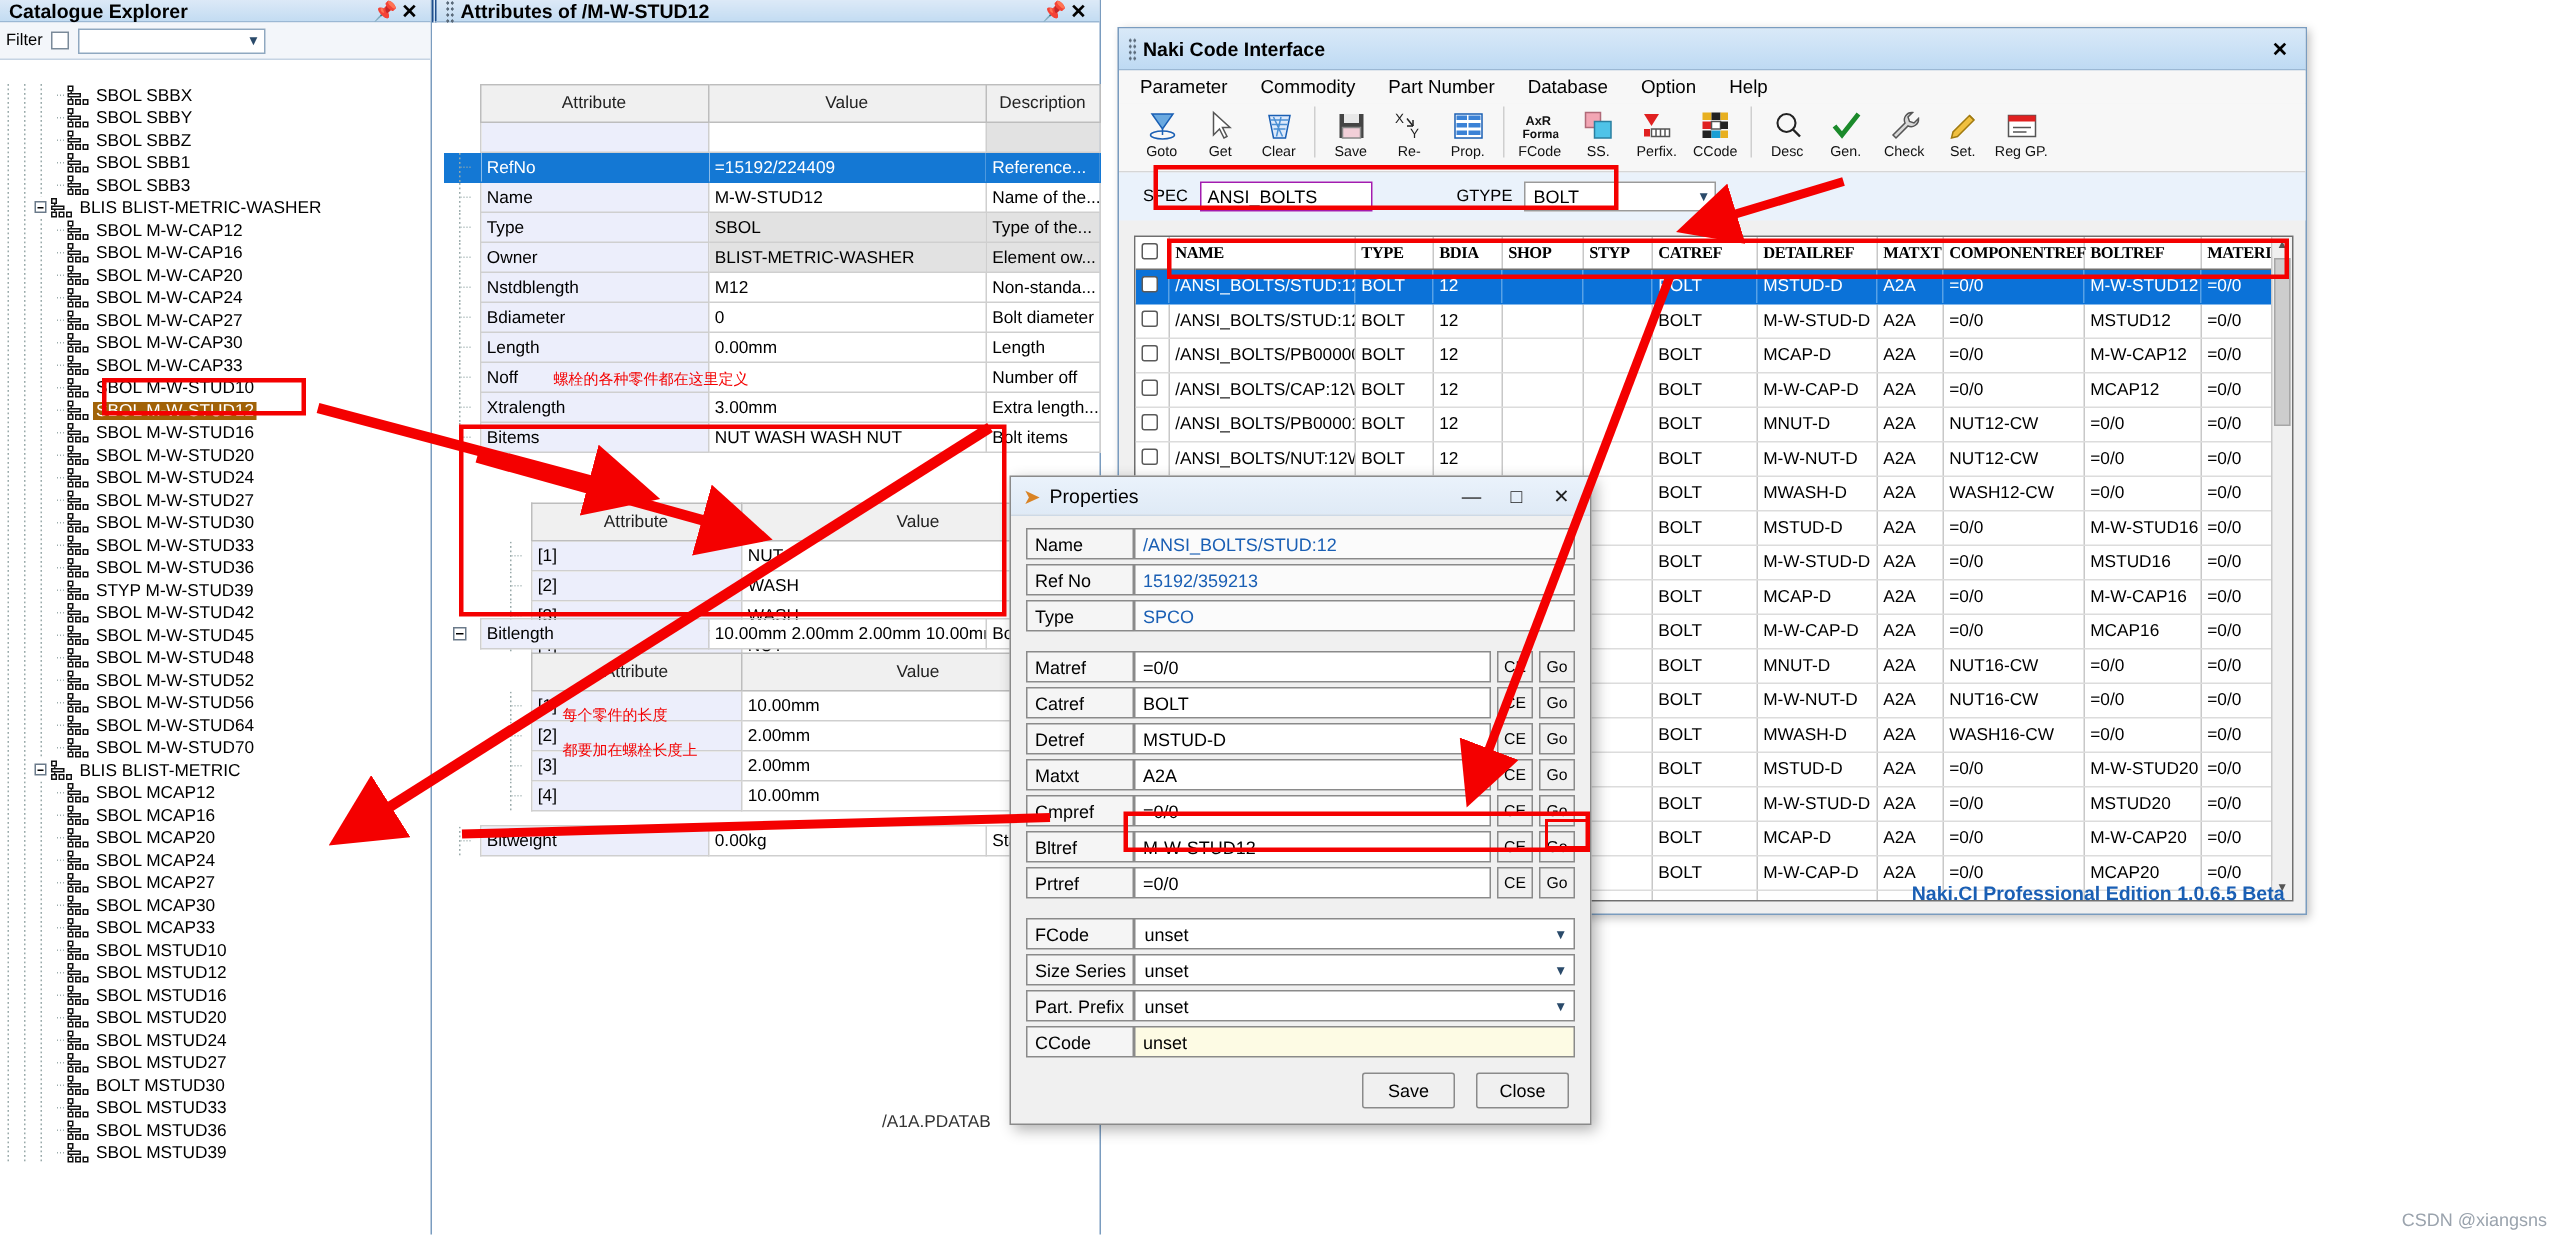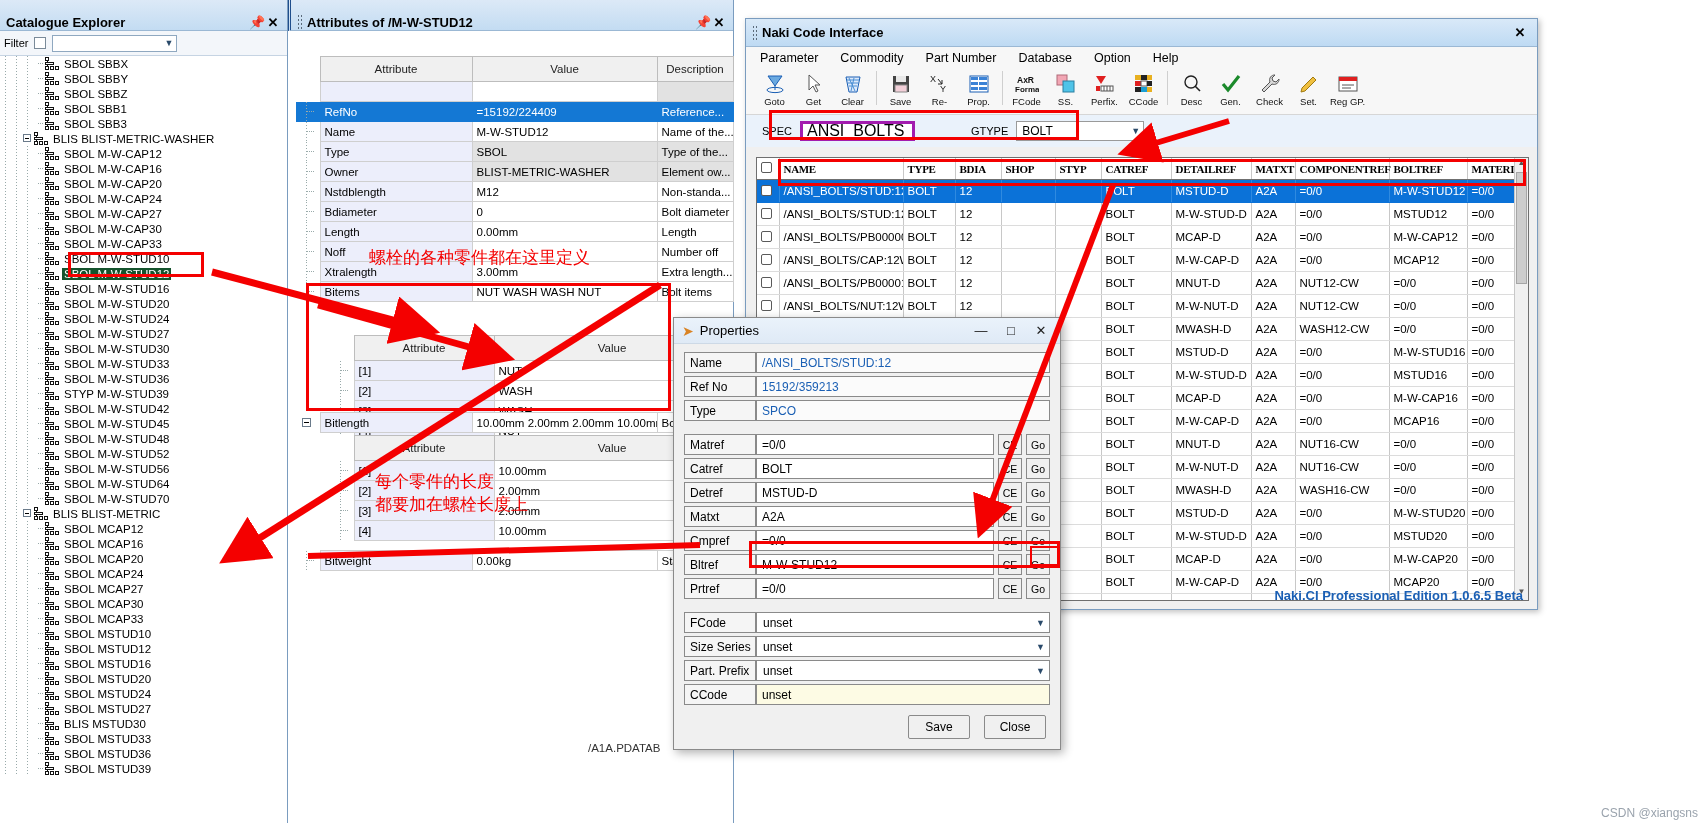--- a/index.html
+++ b/index.html
@@ -8,21 +8,21 @@
     background:#ffffff;
     font-family:"Liberation Sans", sans-serif;
     font-size:12px;color:#000;
   }
   .abs{position:absolute;}
 
   
   .panel-title{
     background:linear-gradient(#dce9f7,#c3dcf2);
     border-bottom:1px solid #9bb8d4;
-    height:31px;display:flex;align-items:flex-end;
+    height:15px;display:flex;align-items:flex-start;
     font-weight:bold;font-size:13px;color:#000;
     padding:0 6px;box-sizing:border-box;
   }
   .panel-title .ttl{flex:1;white-space:nowrap;overflow:hidden;}
   .pin,.closex{width:16px;text-align:center;font-size:13px;cursor:default;}
 
   
   #cat{left:0;top:0;width:287px;height:823px;border-right:1px solid #7a9cbf;background:#fff;}
   #cat .filterbar{
     height:25px;display:flex;align-items:center;gap:6px;padding:0 4px;
@@ -47,21 +47,21 @@
                background-image:linear-gradient(90deg,#9aa 50%,transparent 0);background-size:2px 1px;}
   .ico{display:inline-block;width:15px;height:13px;position:relative;margin-right:3px;flex:0 0 15px;}
   .ico b{position:absolute;background:#fff;border:1px solid #111;box-sizing:border-box;}
   .ico b.t{left:1px;top:0;width:4px;height:4px;}
   .ico b.m{left:1px;top:5px;width:9px;height:3px;}
   .ico b.b1{left:1px;top:9px;width:4px;height:4px;}
   .ico b.b2{left:6px;top:9px;width:4px;height:4px;}
   .ico b.b3{left:11px;top:9px;width:4px;height:4px;}
   .ico s{position:absolute;left:3px;top:4px;width:1px;height:5px;background:#111;}
   .tlabel{padding:0 2px;}
-  .trow.sel .tlabel{background:#14532d;color:#fff;}
+  .trow.sel .tlabel{background:#a16207;color:#fff;}
 
   
   #attr{left:288px;top:0;width:445px;height:823px;background:#fff;border-right:1px solid #7a9cbf;}
   #attr .panel-title{border-left:3px double #1f4e8c;}
   .grip{width:6px;height:16px;margin-right:4px;
         background-image:radial-gradient(#5a6a7a 40%,transparent 41%);
         background-size:3px 4px;}
   .trackbar{height:24px;display:flex;align-items:center;gap:6px;padding:0 8px;
             background:#eef4fb;border-bottom:1px solid #c6d4e3;box-sizing:border-box;}
   .chk.on{background:#1478d4;border-color:#0d5ca8;position:relative;}
@@ -94,22 +94,22 @@
   .menubar{height:22px;display:flex;align-items:center;gap:22px;padding:0 14px;
            background:#f7f7f7;font-size:12.5px;box-sizing:border-box;}
   .tbar{height:46px;display:flex;align-items:flex-start;padding:2px 8px 0 10px;
         background:#f7f7f7;border-bottom:1px solid #d6d6d6;box-sizing:border-box;gap:2px;}
   .tbtn{width:37px;display:flex;flex-direction:column;align-items:center;font-size:9.5px;line-height:10px;color:#111;}
   .tbtn .gi{height:26px;display:flex;align-items:center;justify-content:center;}
   .tsep{width:1px;height:34px;background:#cfcfcf;margin:0 3px;}
   .specbar{height:32px;display:flex;align-items:center;gap:8px;padding:0 16px;
            background:#eaf2fb;box-sizing:border-box;font-size:11.5px;}
   .lbl-s{font-size:11px;}
-  .tinput{height:20px;border:3px solid #a21caf;background:#fff;padding:0 4px;
-          display:flex;align-items:center;box-sizing:border-box;font-size:16px;}
+  .tinput{height:20px;border:1px solid #a21caf;background:#fff;padding:0 4px;
+          display:flex;align-items:center;box-sizing:border-box;font-size:12px;}
   .tcombo{height:20px;border:1px solid #9a9a9a;background:#fff;padding:0 3px 0 5px;
           display:flex;align-items:center;justify-content:space-between;box-sizing:border-box;font-size:12px;}
 
   #gridwrap{position:absolute;left:10px;top:138px;width:771px;height:442px;
             border:1px solid #6f6f6f;background:#fff;overflow:hidden;}
   .gtbl{border-collapse:collapse;table-layout:fixed;font-size:11px;width:766px;}
   .gtbl th{height:19px;background:#fff;border-right:1px solid #c8c8c8;border-bottom:1px solid #6f6f6f;
            font-family:"Liberation Serif",serif;font-weight:bold;font-size:11px;
            letter-spacing:-.3px;text-align:left;padding-left:4px;color:#000;}
   .gtbl td{height:22px;border-right:1px solid #c8c8c8;border-bottom:1px solid #dcdcdc;
@@ -136,21 +136,21 @@
   .pv.yellow{background:#fdfbe4;}
   .minibtn{width:24px;height:21px;border:1px solid #8a8a8a;background:#f0f0f0;font-size:10.5px;
            display:flex;align-items:center;justify-content:center;margin-left:4px;box-sizing:border-box;}
   .psel{flex:1;height:21px;border:1px solid #8a8a8a;background:#fff;display:flex;align-items:center;
         justify-content:space-between;padding:0 4px 0 6px;box-sizing:border-box;font-size:12px;}
   .pbtn{width:60px;height:22px;border:1px solid #8a8a8a;background:#f0f0f0;font-size:12px;
         display:flex;align-items:center;justify-content:center;border-radius:2px;}
 
   
   .redbox{border:3px solid #f40000;box-sizing:border-box;pointer-events:none;}
-  .cn{color:#f40000;font-family:"DejaVu Sans",sans-serif;font-size:17px;white-space:nowrap;pointer-events:none;}
+  .cn{color:#f40000;font-family:"DejaVu Sans",sans-serif;font-size:10px;white-space:nowrap;pointer-events:none;}
   .wm{position:absolute;right:8px;bottom:3px;color:#9aa3ad;font-size:12px;}
 </style>
 </head>
 <body>
 
 <div class="abs" id="cat">
   <div class="panel-title">
     <span class="ttl">Catalogue Explorer</span>
     <span class="pin">📌</span>
     <span class="closex">✕</span>
@@ -831,21 +831,21 @@
         <span class="guide"></span>
         <span class="tick"></span>
         <span class="ico">
           <b class="t"></b>
           <s></s>
           <b class="m"></b>
           <b class="b1"></b>
           <b class="b2"></b>
           <b class="b3"></b>
         </span>
-        <span class="tlabel">BLIS MSTUD30</span>
+        <span class="tlabel">BOLT MSTUD30</span>
       </div>
       <div class="trow">
         <span class="guide"></span>
         <span class="guide"></span>
         <span class="guide"></span>
         <span class="tick"></span>
         <span class="ico">
           <b class="t"></b>
           <s></s>
           <b class="m"></b>

